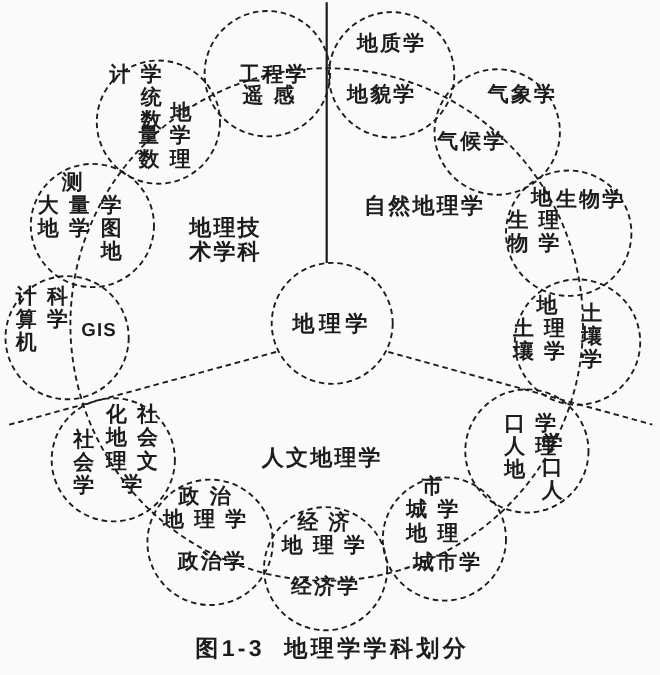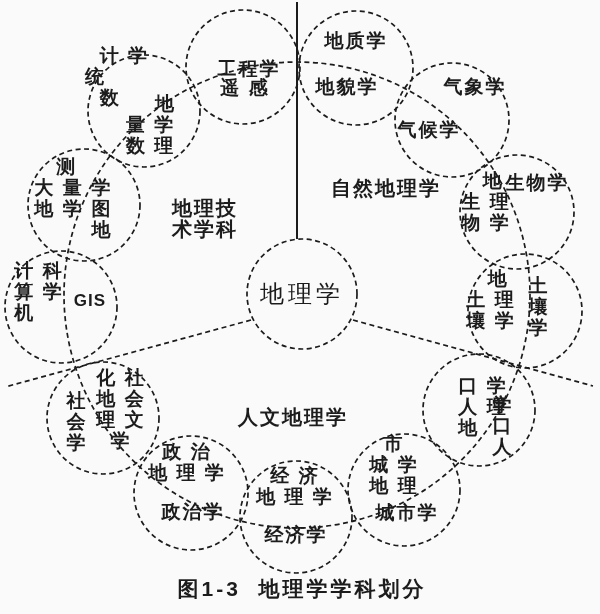--- a/index.html
+++ b/index.html
@@ -15,21 +15,21 @@
     position:absolute;transform:translate(-50%,-50%);
     text-align:center;font-weight:bold;font-size:19px;
     line-height:21px;letter-spacing:2px;color:var(--ink,#1c1c1c);
   }
   .label.left{text-align:left;}
   .label .row{white-space:pre;}
   .label.latin{font-size:17px;letter-spacing:1px;}
   .label.sector{font-size:20px;letter-spacing:2px;}
   .center-label{
     position:absolute;left:302px;top:294px;transform:translate(-50%,-50%);
-    font-size:24px;font-weight:normal;letter-spacing:4px;white-space:pre;
+    font-size:20px;font-weight:bold;letter-spacing:4px;white-space:pre;
   }
   .caption{
     position:absolute;left:302px;top:589px;transform:translate(-50%,-50%);
     font-size:21px;font-weight:bold;letter-spacing:3px;white-space:pre;
   }
   .c-dash{fill:none;stroke:var(--ink,#1c1c1c);stroke-width:1.7;stroke-dasharray:5 3.5;}
   .l-solid{fill:none;stroke:var(--ink,#1c1c1c);stroke-width:2;}
   .l-dash{fill:none;stroke:var(--ink,#1c1c1c);stroke-width:1.7;stroke-dasharray:5 3.5;}
 </style>
 </head>
@@ -151,21 +151,21 @@
       <div class="label left" style="left: 59px; top: 187px;">
         <div class="row">   测</div>
         <div class="row">大 量</div>
         <div class="row">地 学</div>
       </div>
       <div class="label" style="left: 102px; top: 208px;">
         <div class="row">学</div>
         <div class="row">图</div>
         <div class="row">地</div>
       </div>
-      <div class="label left" style="left: 117px; top: 76px;">
+      <div class="label left" style="left: 117px; top: 89px; text-align: right;">
         <div class="row">  计 学</div>
         <div class="row">统</div>
         <div class="row">  数</div>
       </div>
       <div class="label left" style="left: 151px; top: 124px;">
         <div class="row">    地</div>
         <div class="row">量 学</div>
         <div class="row">数 理</div>
       </div>
       <div class="label" style="left: 249px; top: 40px; margin-top: 28px;">

